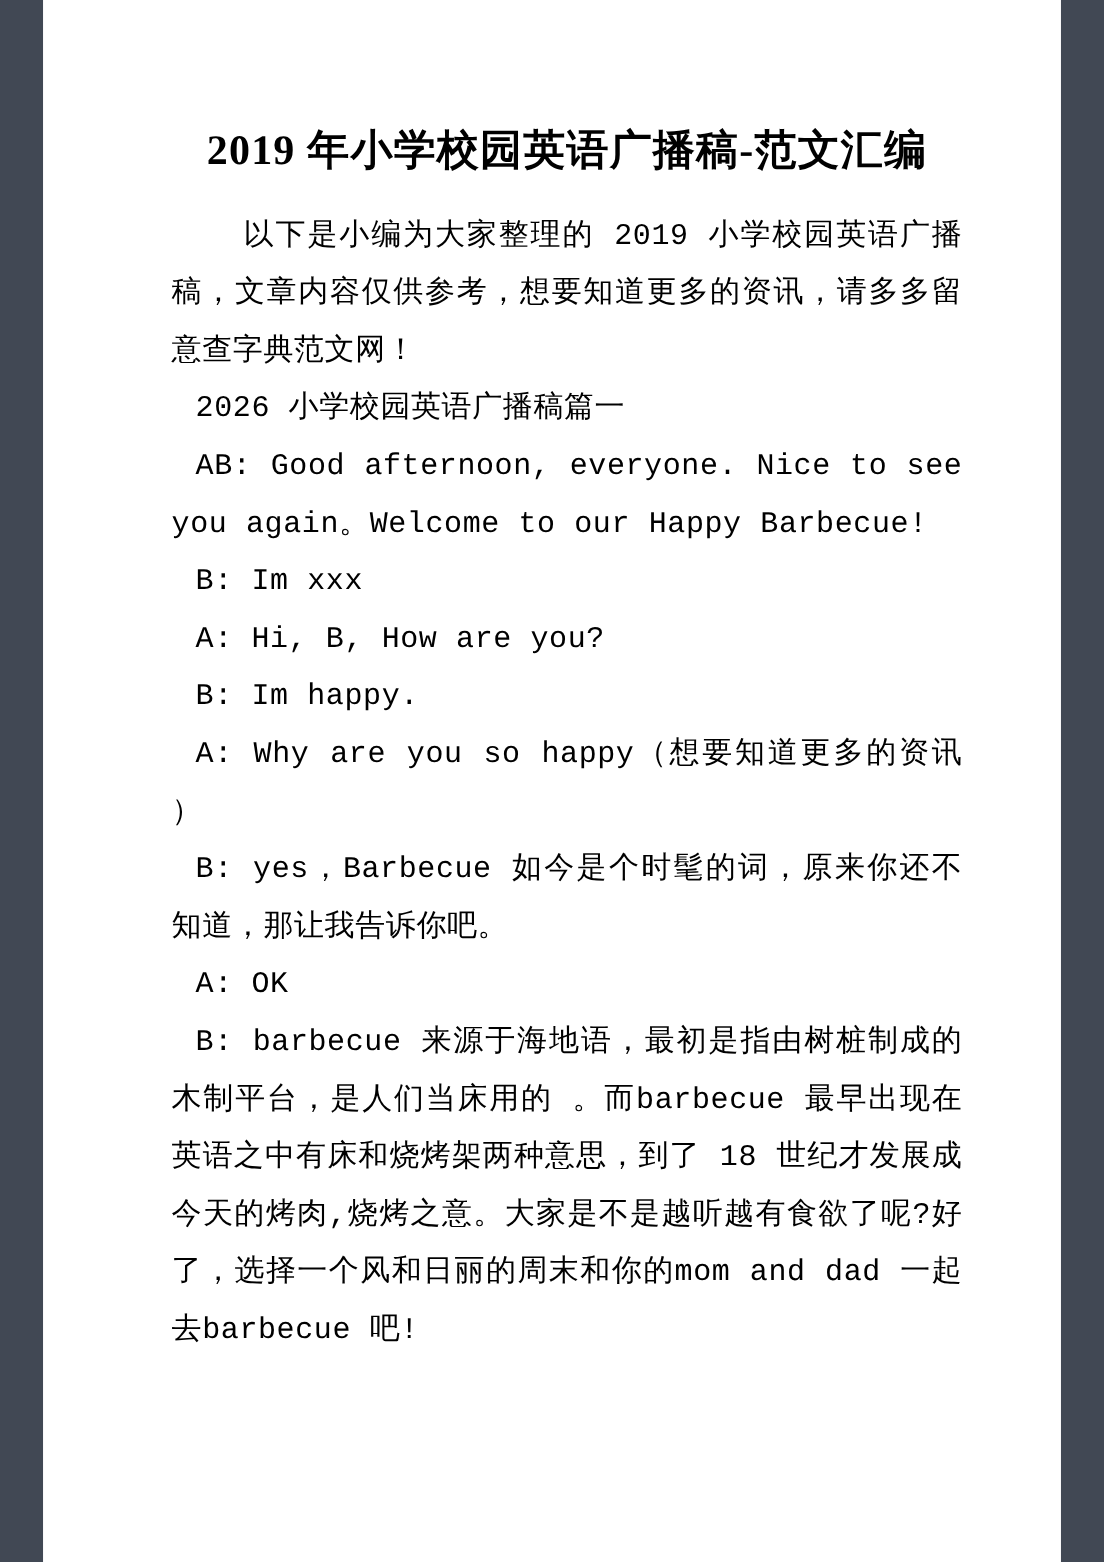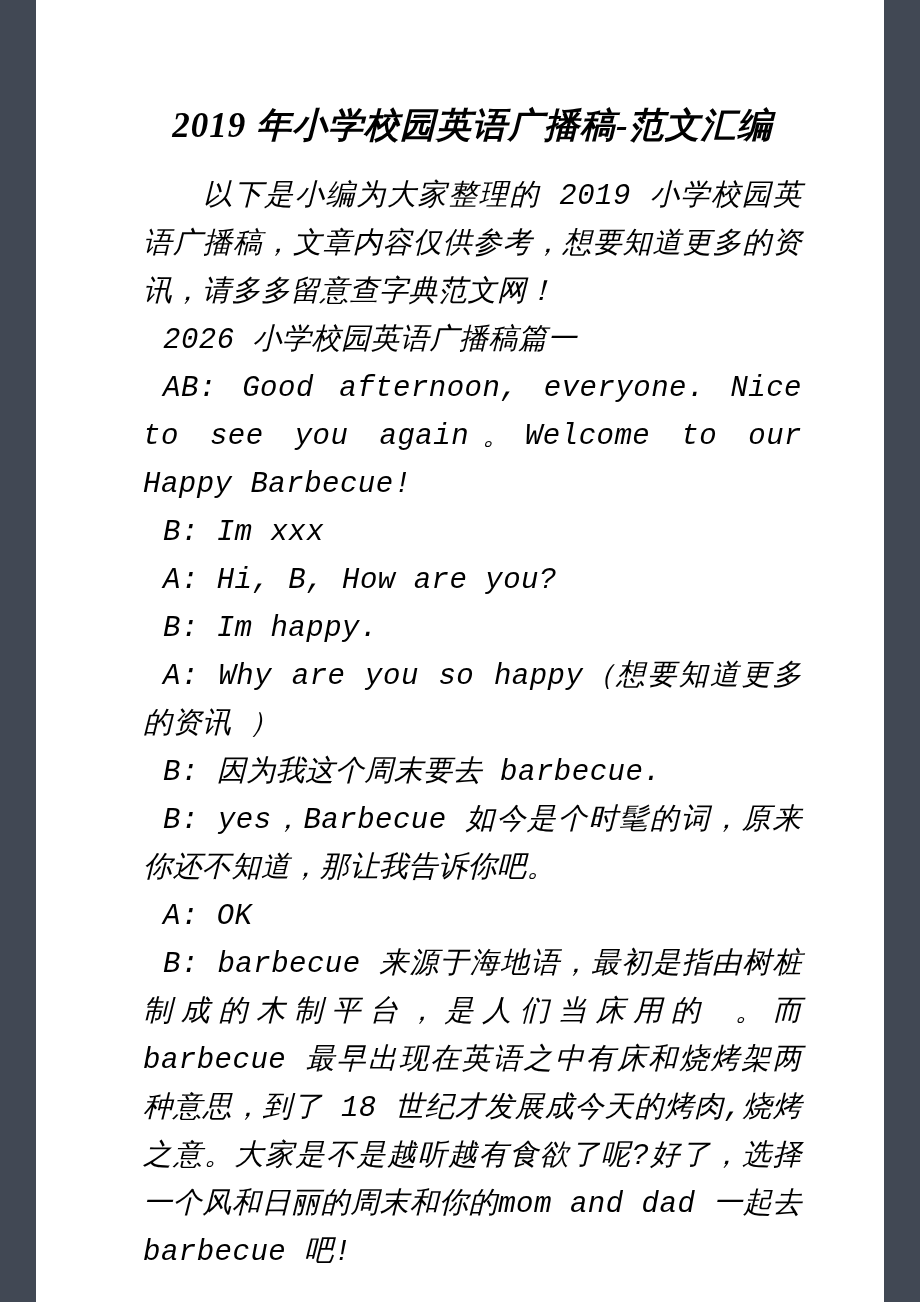--- a/index.html
+++ b/index.html
@@ -25,34 +25,33 @@
     width: 36px;
     background: var(--bar);
   }
   .edge-bar.left  { left: 0; }
   .edge-bar.right { right: 0; }
   .doc-page {
     position: absolute;
     left: 36px; right: 36px; top: 0; bottom: 0;
     background: var(--page);
     padding: 97px 82px 0 107px;
-    font-style: italic;
   }
   .doc-title {
     font-family: "Liberation Serif", "DejaVu Serif", serif;
     font-weight: 700;
     font-size: 35px;
     line-height: 58px;
     text-align: center;
     letter-spacing: 1px;
     margin-bottom: 18px;
     white-space: nowrap;
   }
   .para {
-    font-size: 29px;
+    font-size: 25px;
     line-height: 48px;
     text-align: justify;
     letter-spacing: 0.5px;
   }
   .para.indent-large { text-indent: 60px; }
   .para.indent-small { text-indent: 20px; }
 </style>
 </head>
 <body>
 
@@ -63,18 +62,17 @@
   <div class="doc-page">
     <h1 class="doc-title">2019 年小学校园英语广播稿-范文汇编</h1>
 
     <p class="para indent-large">以下是小编为大家整理的 2019 小学校园英语广播稿，文章内容仅供参考，想要知道更多的资讯，请多多留意查字典范文网！</p>
     <p class="para indent-small">2026 小学校园英语广播稿篇一</p>
     <p class="para indent-small">AB: Good afternoon, everyone. Nice to see you again。Welcome to our Happy Barbecue!</p>
     <p class="para indent-small">B: Im xxx</p>
     <p class="para indent-small">A: Hi, B, How are you?</p>
     <p class="para indent-small">B: Im happy.</p>
     <p class="para indent-small">A: Why are you so happy（想要知道更多的资讯 ）</p>
-    <p class="para indent-small">B: 因为我这个周末要去 barbecue.</p>
     <p class="para indent-small">B: yes，Barbecue 如今是个时髦的词，原来你还不知道，那让我告诉你吧。</p>
     <p class="para indent-small">A: OK</p>
     <p class="para indent-small">B: barbecue 来源于海地语，最初是指由树桩制成的木制平台，是人们当床用的 。而barbecue 最早出现在英语之中有床和烧烤架两种意思，到了 18 世纪才发展成今天的烤肉,烧烤之意。大家是不是越听越有食欲了呢?好了，选择一个风和日丽的周末和你的mom and dad 一起去barbecue 吧!</p>
   </div>
 </div>
 
 </body></html>

